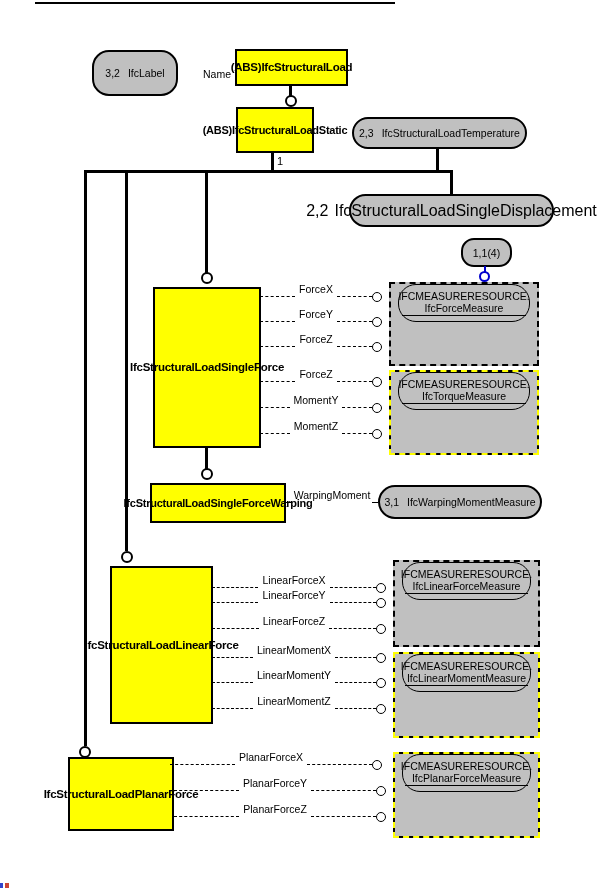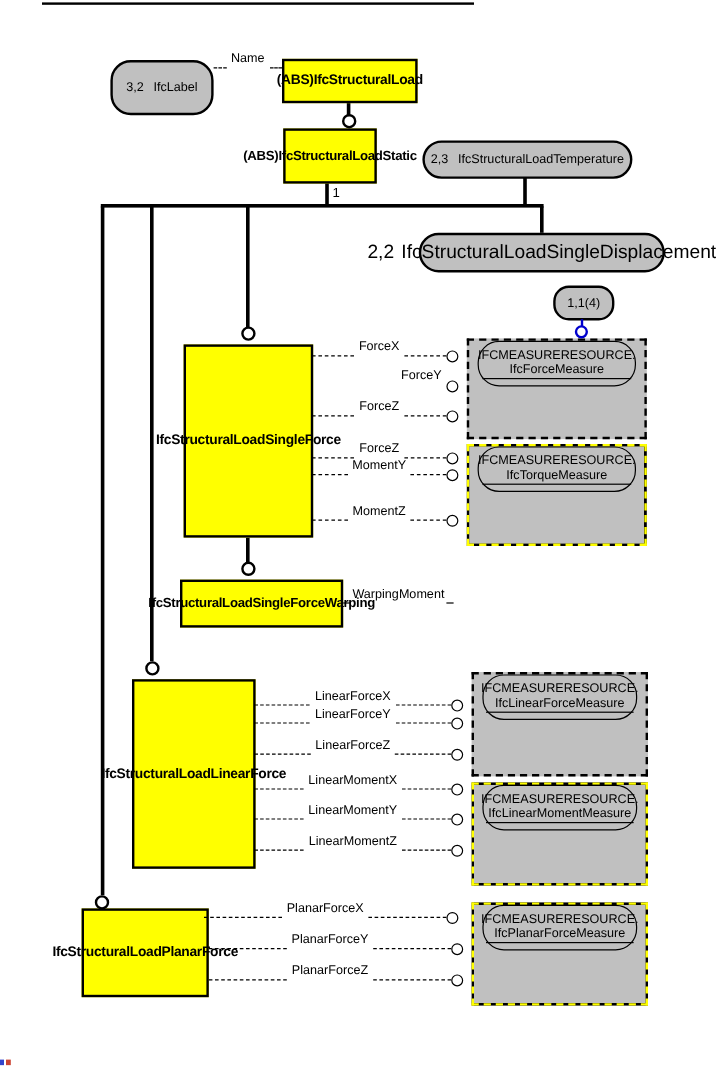--- a/index.html
+++ b/index.html
@@ -44,21 +44,21 @@
 <body>
 
 <div id="canvas">
 
   <div class="rule" style="left:35px;top:2px;width:360px;height:2px;"></div>
 
   <div class="pref" style="left:92px;top:50px;width:86px;height:46px;">
     <span>3,2</span>
     <span>IfcLabel</span>
   </div>
-  <div class="attr-row" style="left:178px;top:43px;width:57px;">
+  <div class="attr-row" style="left:178px;top:69px;width:57px;flex-direction:column;">
     <span class="dash"></span>
     <span class="alabel">Name</span>
     <span class="dash"></span>
   </div>
 
   <div class="entity" style="left:235px;top:49px;width:113px;height:37px;">
     <span>(ABS)</span>
     <span>IfcStructuralLoad</span>
   </div>
 
@@ -100,39 +100,39 @@
     <span>IfcStructuralLoad</span>
     <span>SingleForce</span>
   </div>
 
   <div class="attr-row" style="left:260px;top:283px;width:112px;">
     <span class="dash"></span>
       <span class="alabel">ForceX</span>
       <span class="dash"></span>
       <span class="acircle"></span>
   </div>
-  <div class="attr-row" style="left:260px;top:308px;width:112px;flex-direction:column;">
+  <div class="attr-row" style="left:260px;top:308px;width:112px;">
     <span class="dash"></span>
       <span class="alabel">ForceY</span>
       <span class="dash"></span>
       <span class="acircle"></span>
   </div>
   <div class="attr-row" style="left:260px;top:333px;width:112px;">
     <span class="dash"></span>
       <span class="alabel">ForceZ</span>
       <span class="dash"></span>
       <span class="acircle"></span>
   </div>
   <div class="attr-row" style="left:260px;top:368px;width:112px;">
     <span class="dash"></span>
       <span class="alabel">ForceZ</span>
       <span class="dash"></span>
       <span class="acircle"></span>
   </div>
-  <div class="attr-row" style="left:260px;top:382px;width:112px;">
+  <div class="attr-row" style="left:260px;top:394px;width:112px;">
     <span class="dash"></span>
       <span class="alabel">MomentY</span>
       <span class="dash"></span>
       <span class="acircle"></span>
   </div>
   <div class="attr-row" style="left:260px;top:420px;width:112px;">
     <span class="dash"></span>
       <span class="alabel">MomentZ</span>
       <span class="dash"></span>
       <span class="acircle"></span>
@@ -155,20 +155,24 @@
   <div class="scircle" style="left:201px;top:468px;"></div>
   <div class="entity sm" style="left:150px;top:483px;width:136px;height:40px;">
     <span>IfcStructuralLoadSingle</span>
     <span>ForceWarping</span>
   </div>
   <div class="attr-row" style="left:286px;top:489px;width:92px;">
     <span class="dash"></span>
       <span class="alabel" style="padding:0 2px;">WarpingMoment</span>
       <span class="dash"></span>
   </div>
+  <div class="pref" style="left:378px;top:485px;width:164px;height:34px;">
+    <span>3,1</span>
+    <span>IfcWarpingMomentMeasure</span>
+  </div>
 
   <div class="scircle" style="left:121px;top:551px;"></div>
   <div class="entity" style="left:110px;top:566px;width:103px;height:158px;">
     <span>IfcStructuralLoad</span>
     <span>LinearForce</span>
   </div>
 
   <div class="attr-row" style="left:212px;top:564px;width:164px;margin-top:10px;">
     <span class="dash"></span>
       <span class="alabel">LinearForceX</span>

